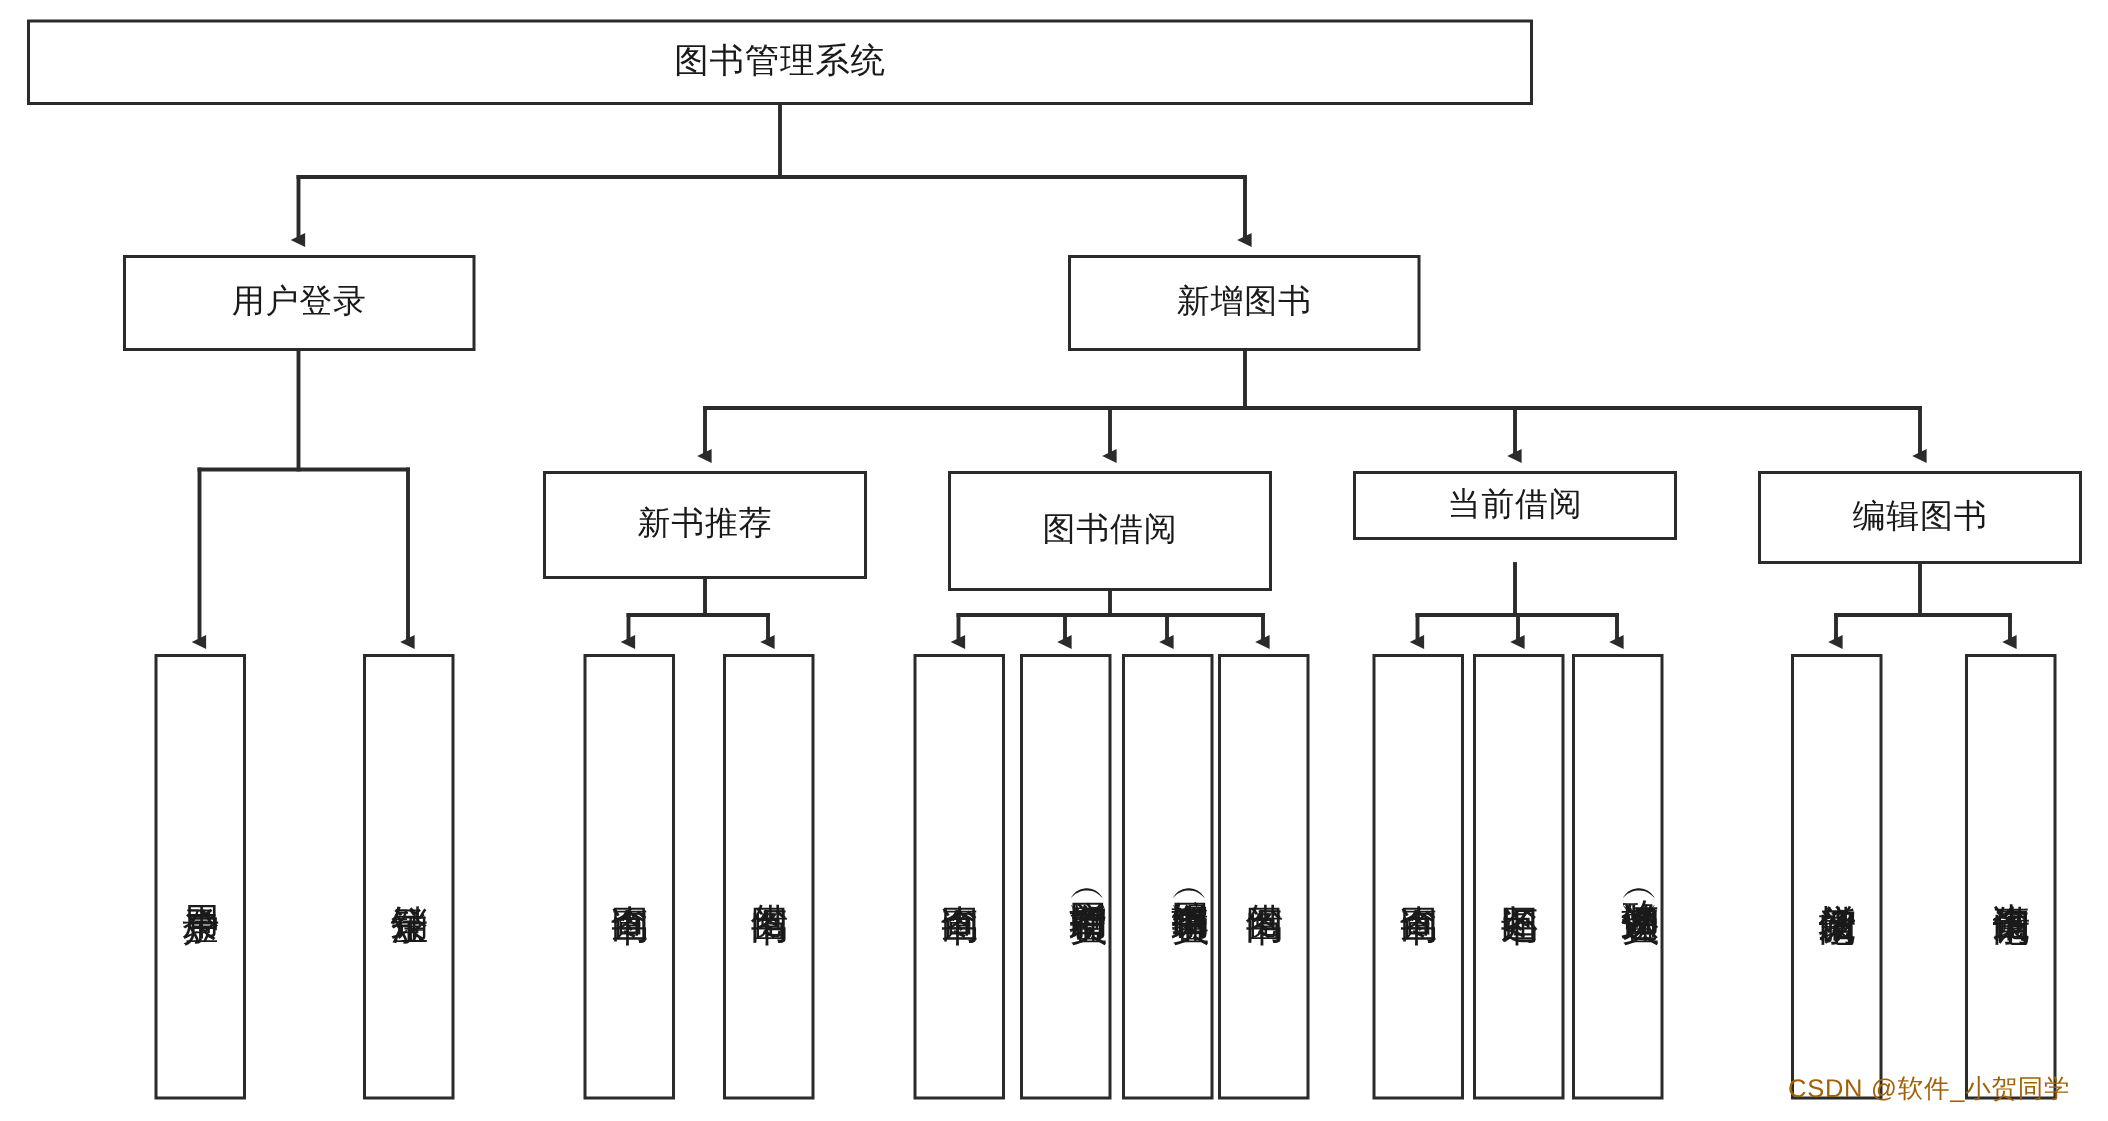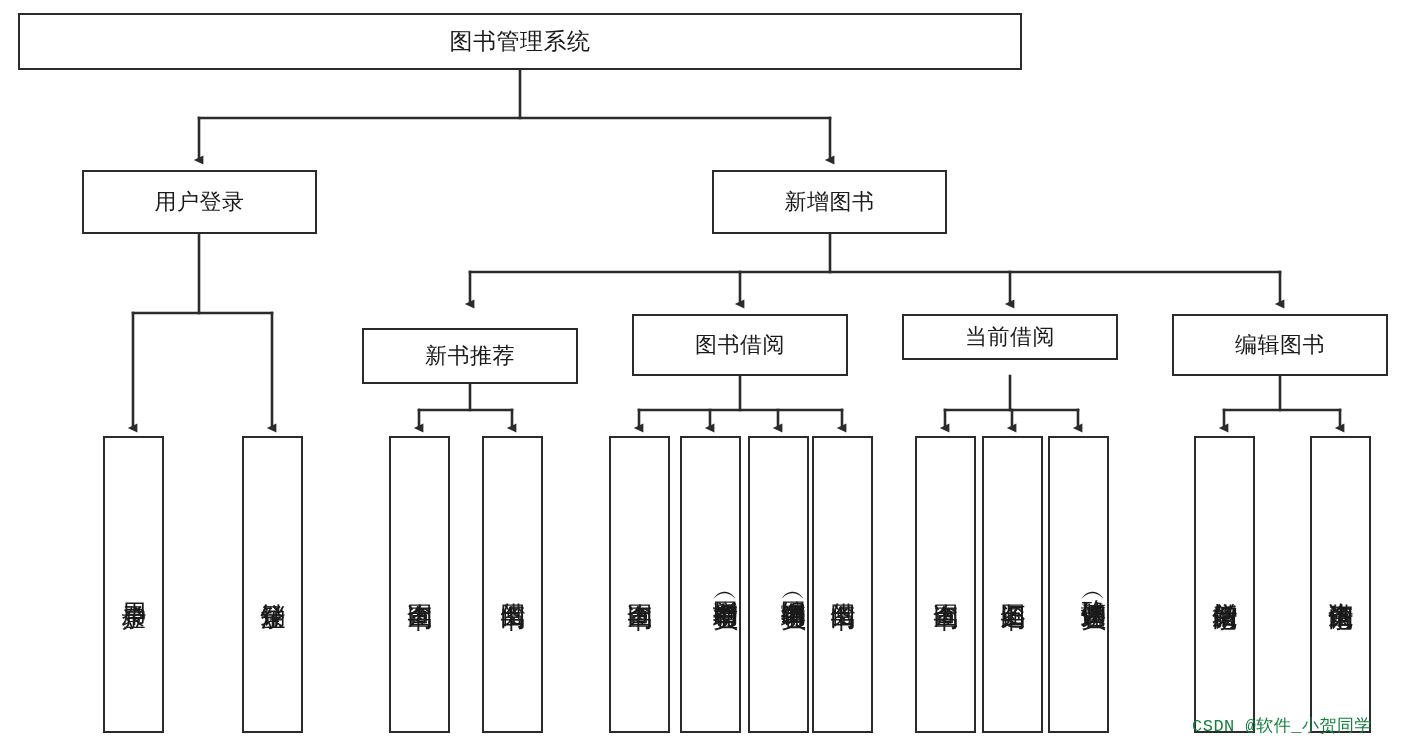--- a/index.html
+++ b/index.html
@@ -58,24 +58,24 @@
     justify-content: center;
   }
   .node.v .vtext {
     writing-mode: vertical-rl;
     text-orientation: upright;
     display: block;
   }
   .watermark {
     position: absolute;
     font-size: 17px;
-    color: #15803d;
+    color: #a16207;
     letter-spacing: 0.5px;
     white-space: nowrap;
-    font-family: Liberation Mono, monospace;
+    font-family: Liberation Sans, sans-serif;
   }
 </style>
 </head>
 <body>
 
 <div id="canvas">
 
   <svg id="edges" viewBox="0 0 1405 747">
     <defs>
       <marker id="arrow" markerWidth="12" markerHeight="12" refX="5.2" refY="5" orient="auto" markerUnits="userSpaceOnUse">
@@ -130,24 +130,24 @@
     <span>图书管理系统</span>
   </div>
 
   <div class="node h" style="left:82px; top:170px; width:235px; height:64px;">
     <span>用户登录</span>
   </div>
   <div class="node h" style="left:712px; top:170px; width:235px; height:64px;">
     <span>新增图书</span>
   </div>
 
-  <div class="node h" style="left:362px; top:328px; width:216px; height:56px;text-align:right;">
+  <div class="node h" style="left:362px; top:314px; width:216px; height:72px;text-align:right;">
     <span>新书推荐</span>
   </div>
-  <div class="node h" style="left:632px; top:314px; width:216px; height:62px;">
+  <div class="node h" style="left:632px; top:314px; width:216px; height:80px;">
     <span>图书借阅</span>
   </div>
   <div class="node h" style="left:902px; top:314px; width:216px; height:46px;">
     <span>当前借阅</span>
   </div>
   <div class="node h" style="left:1172px; top:314px; width:216px; height:62px;">
     <span>编辑图书</span>
   </div>
 
   <div class="node v" style="left:103px; top:436px; width:61px; height:297px;">

